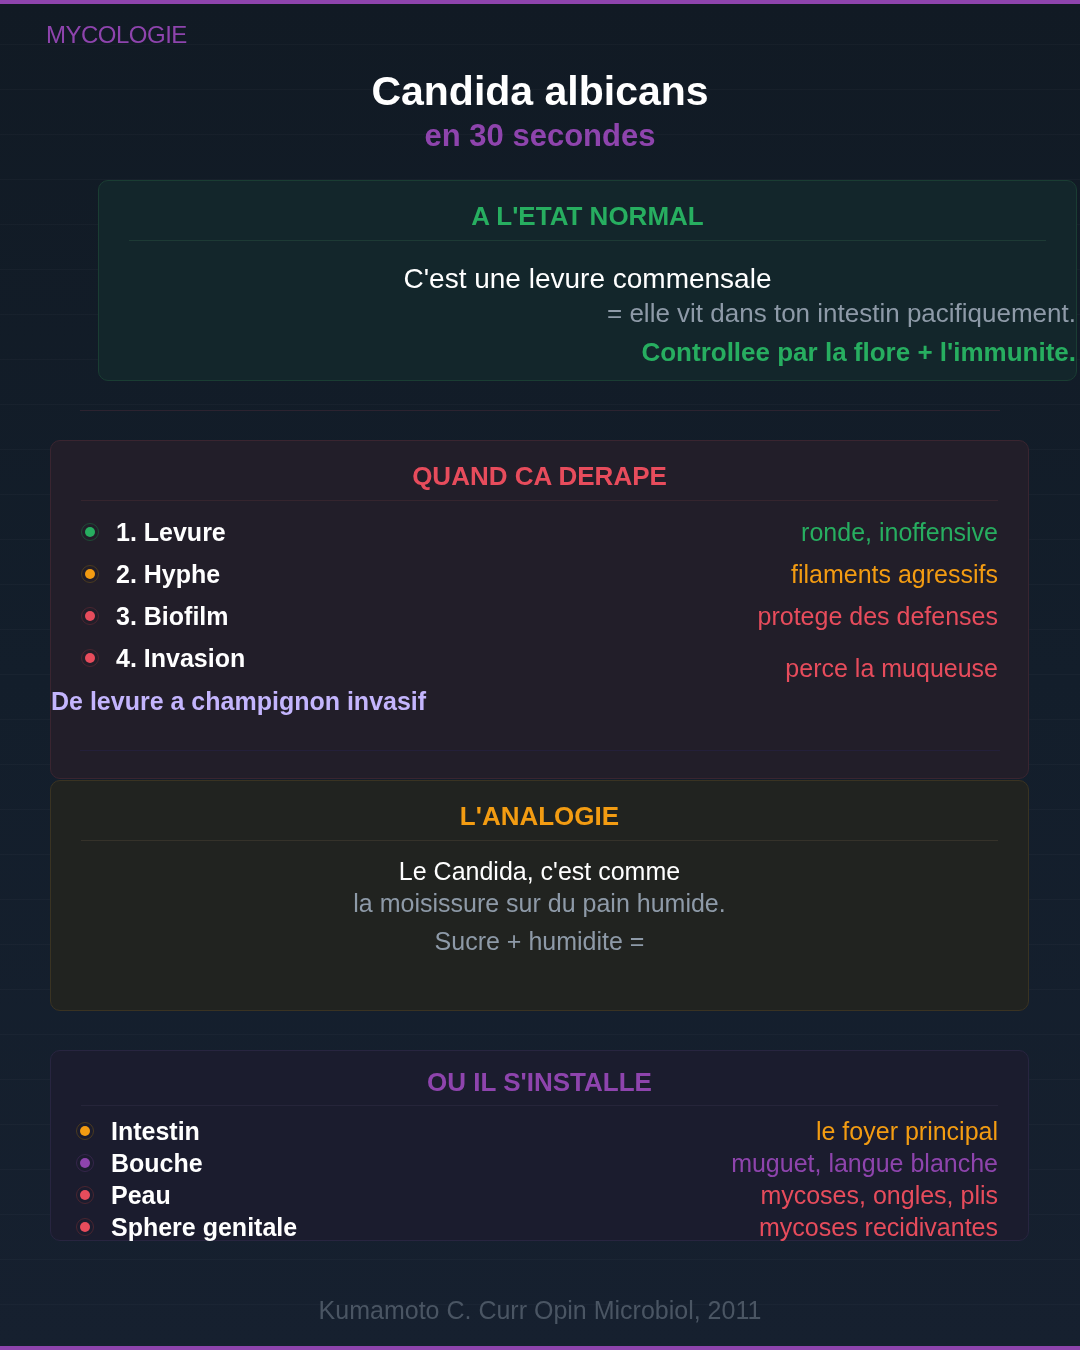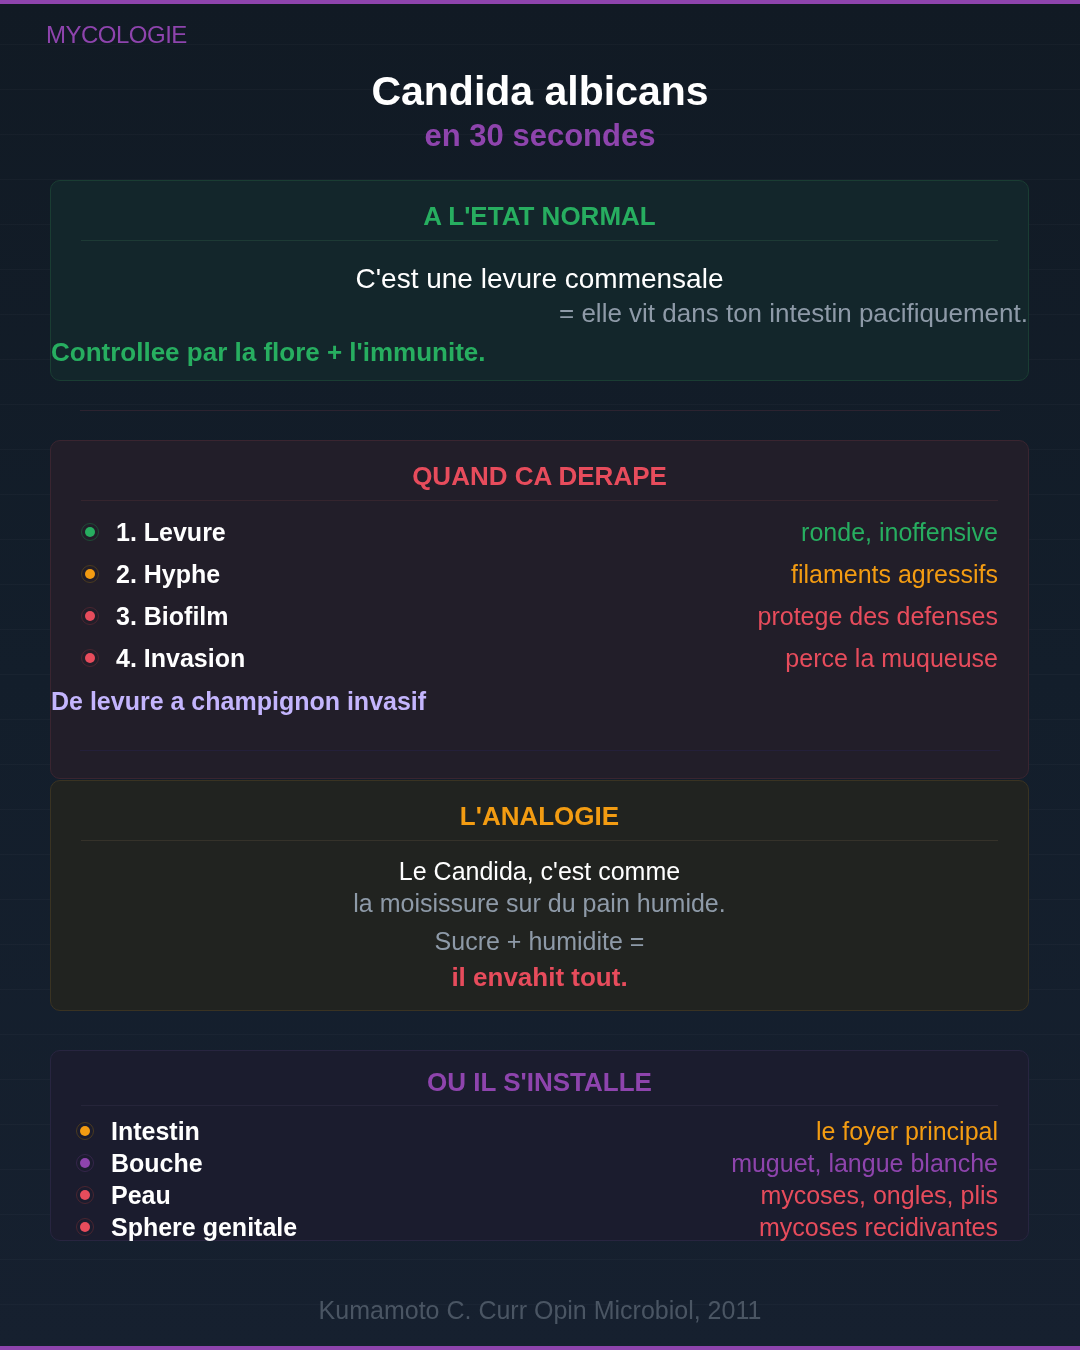--- a/index.html
+++ b/index.html
@@ -17,26 +17,26 @@
   .top-bar { top: 0; }
   .bottom-bar { bottom: 0; }
   .category { position: absolute; left: 46px; top: 21px; font-size: 24px; color: #8e44ad; letter-spacing: -0.5px; }
   .title { position: absolute; left: 0; width: 1080px; top: 68px; text-align: center; font-size: 41px; font-weight: bold; color: #ffffff; }
   .subtitle { position: absolute; left: 0; width: 1080px; top: 118px; text-align: center; font-size: 31px; font-weight: bold; color: #8e44ad; }
 
   .card { position: absolute; left: 50px; width: 979px; border-radius: 10px; border: 1px solid; box-sizing: border-box; }
   .card-title { position: absolute; left: 0; width: 100%; top: 20px; text-align: center; font-size: 26px; font-weight: bold; }
   .card-rule { position: absolute; left: 30px; right: 30px; top: 59px; height: 1px; }
 
-  #card-normal { top: 180px; height: 201px; background: #13262b; border-color: #1a3d33; }
+  #card-normal { top: 180px; height: 201px; background: #13262b; border-color: #1a3d33; margin-left: 48px; }
   #card-normal .card-title { color: #27ae60; }
   #card-normal .card-rule { background: #1d3a35; }
   .normal-l1 { position: absolute; left: 0; width: 100%; top: 82px; text-align: center; font-size: 28px; color: #ffffff; }
   .normal-l2 { position: absolute; left: 0; width: 100%; top: 117px; text-align: right; font-size: 26px; color: #8e9aa8; }
-  .normal-l3 { position: absolute; left: 0; width: 100%; top: 156px; text-align: left; font-size: 26px; font-weight: bold; color: #27ae60; }
+  .normal-l3 { position: absolute; left: 0; width: 100%; top: 156px; text-align: right; font-size: 26px; font-weight: bold; color: #27ae60; }
 
   .sep { position: absolute; left: 80px; width: 920px; height: 1px; }
   #sep1 { top: 410px; background: #2c2330; }
   #sep2 { top: 750px; background: #24203a; }
 
   #card-derape { top: 440px; height: 339px; background: #221e29; border-color: #3a2530; }
   #card-derape .card-title { color: #e74c5c; }
   #card-derape .card-rule { background: #35252e; }
   .row { position: absolute; left: 30px; right: 30px; height: 30px; }
   .dot { position: absolute; left: 0; top: 6px; width: 18px; height: 18px; border-radius: 50%; box-sizing: border-box; border: 1px solid; }
@@ -96,35 +96,34 @@
     <span class="row-desc" style="color:#f39c12;">filaments agressifs</span>
   </div>
   <div class="row" style="top:160px;">
     <span class="dot" style="--c:#e74c5c;border-color:#4a2530;"></span>
     <span class="row-label">3. Biofilm</span>
     <span class="row-desc" style="color:#e74c5c;">protege des defenses</span>
   </div>
   <div class="row" style="top:202px;">
     <span class="dot" style="--c:#e74c5c;border-color:#4a2530;"></span>
     <span class="row-label">4. Invasion</span>
-    <span class="row-desc" style="color:#e74c5c;">perce la muqueuse</span>
+    <span class="row-desc" style="color:#e74c5c;margin-top:10px;">perce la muqueuse</span>
   </div>
 
   <div class="derape-footer">De levure a champignon invasif</div>
 </div>
 
 <div class="sep" id="sep2"></div>
 
 <div class="card" id="card-analogie">
   <div class="card-title">L'ANALOGIE</div>
   <div class="card-rule"></div>
   <div class="ana-l1">Le Candida, c'est comme</div>
   <div class="ana-l2">la moisissure sur du pain humide.</div>
   <div class="ana-l3">Sucre + humidite =</div>
-  <div class="ana-l4">il envahit tout.</div>
 </div>
 
 <div class="card" id="card-install">
   <div class="card-title">OU IL S'INSTALLE</div>
   <div class="card-rule"></div>
 
   <div class="row" style="top:65px;">
     <span class="dot" style="--c:#f39c12;border-color:#4a3a1f;"></span>
     <span class="row-label">Intestin</span>
     <span class="row-desc" style="color:#f39c12;">le foyer principal</span>

